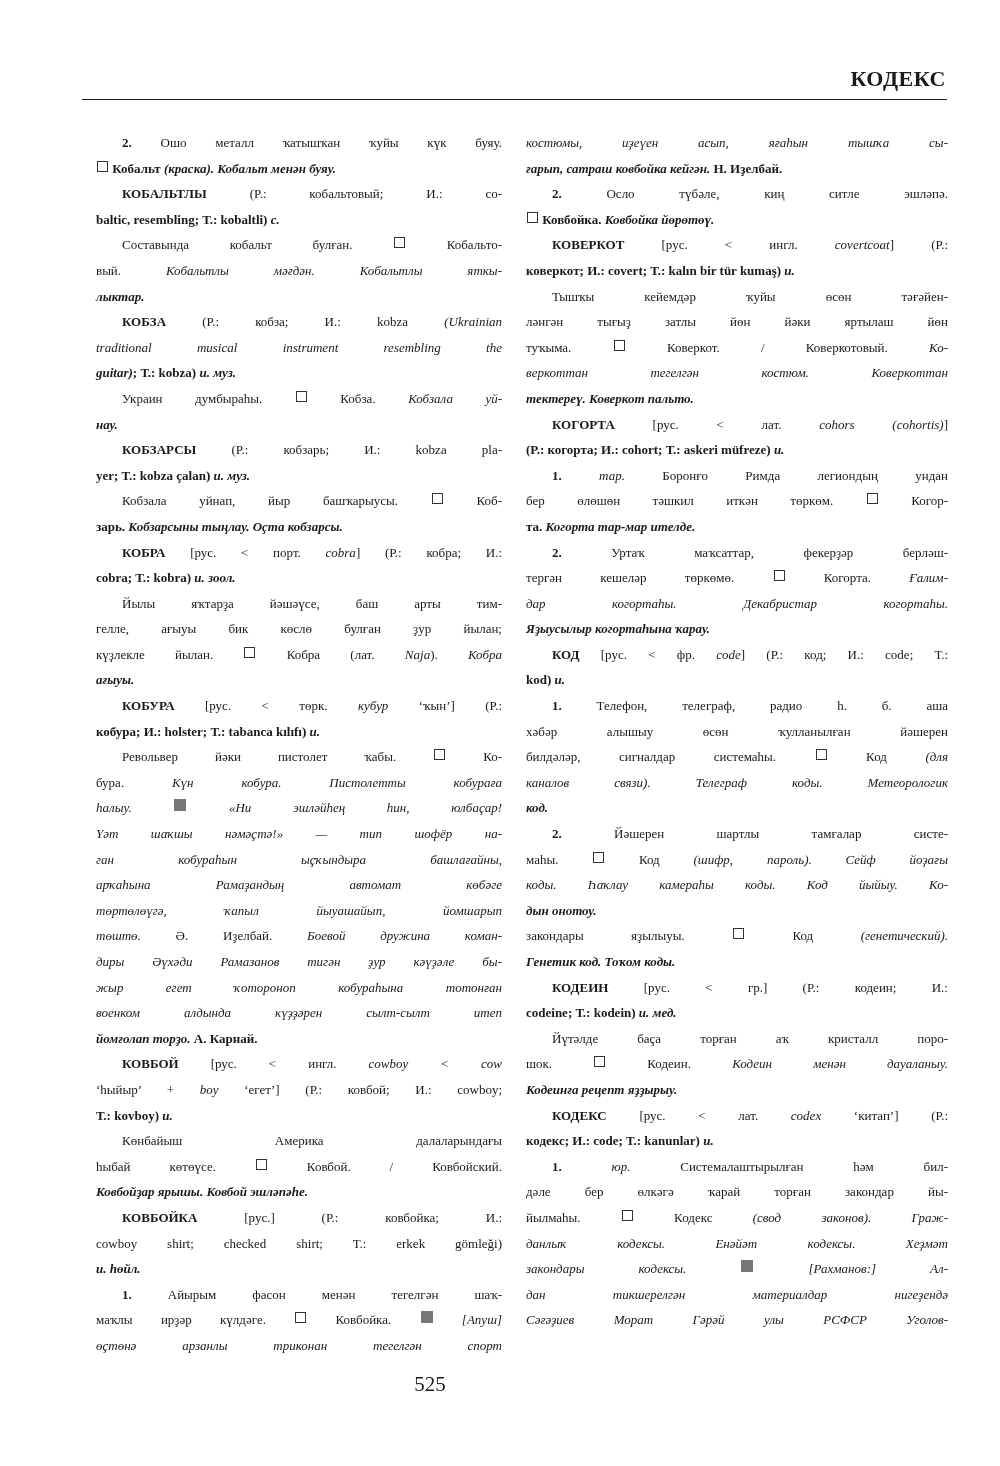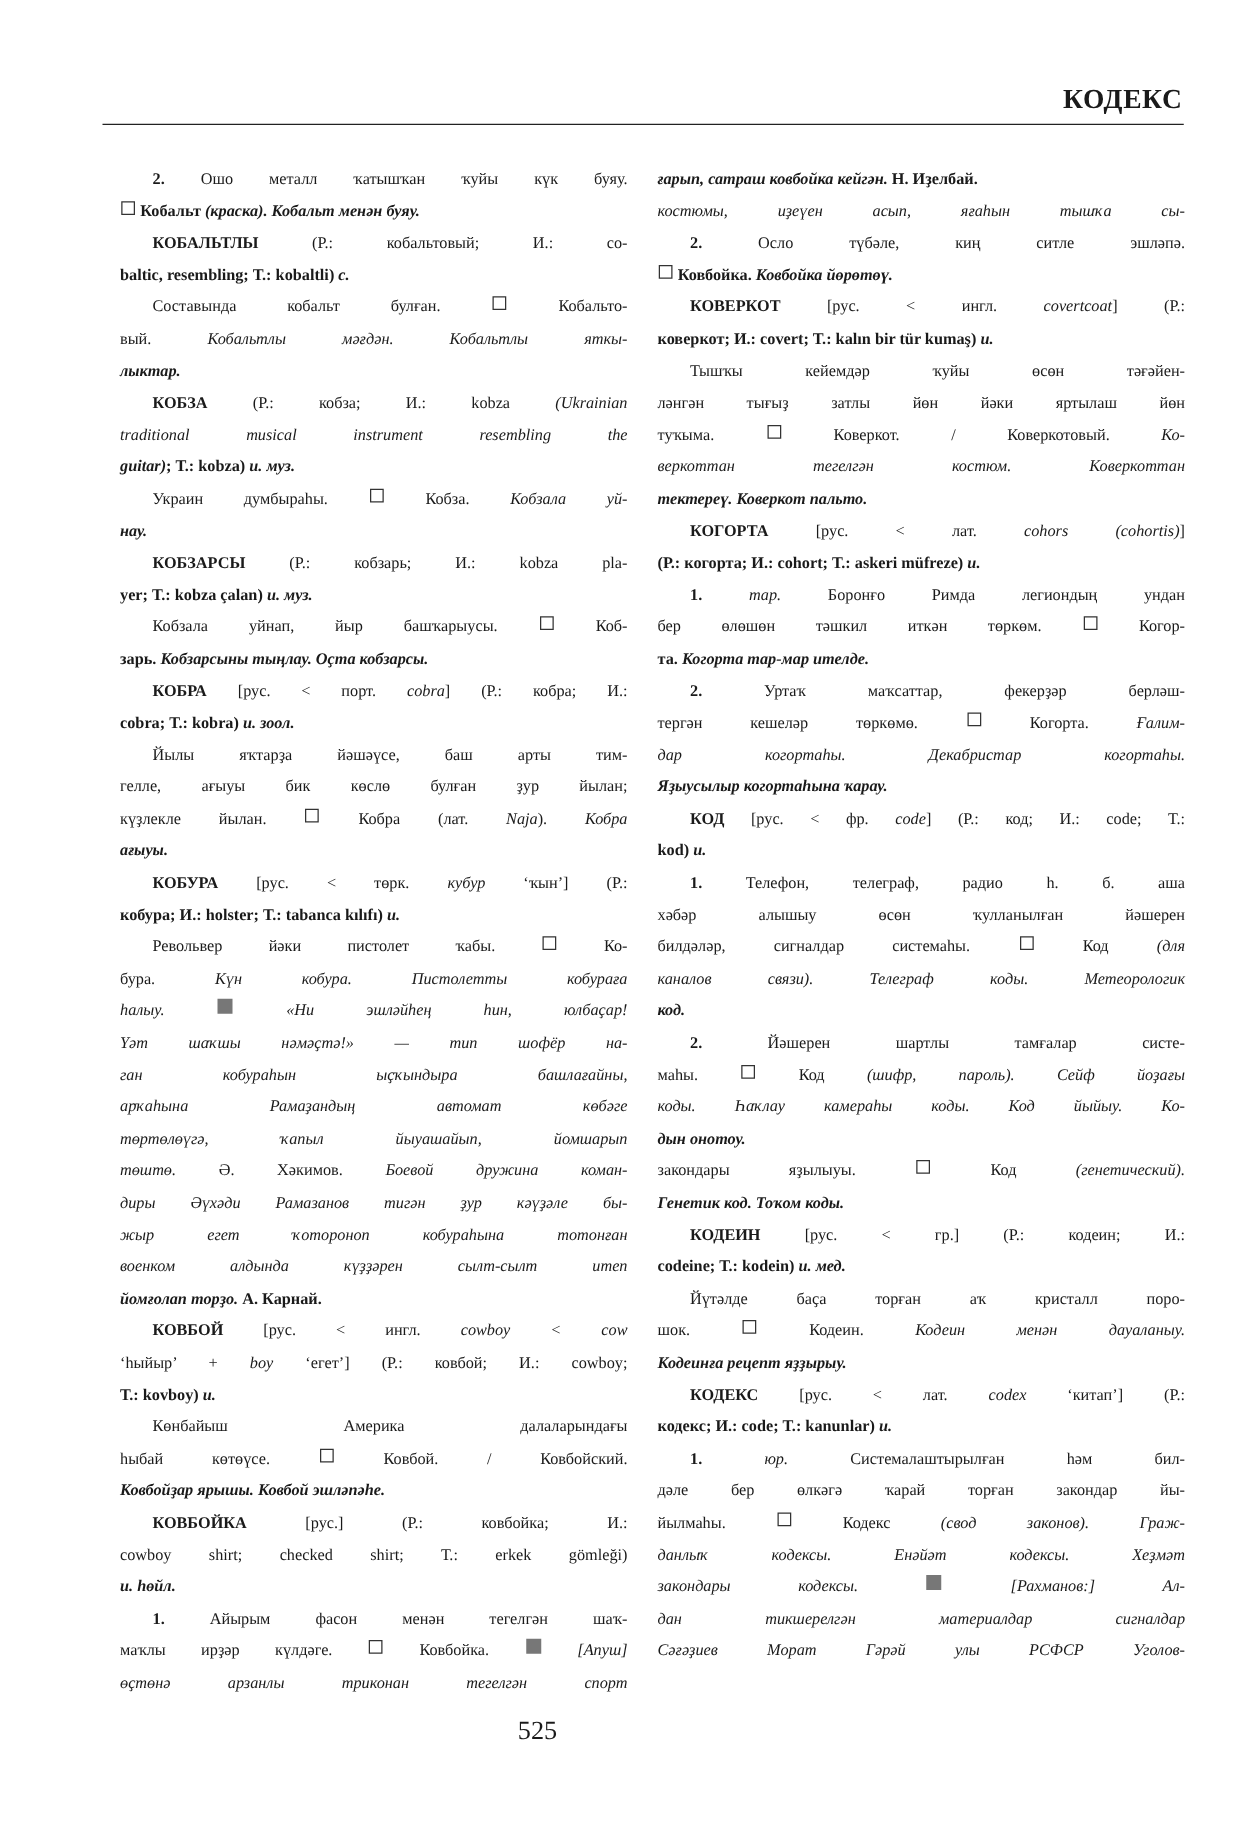--- a/index.html
+++ b/index.html
@@ -50,41 +50,41 @@
     <div class="line last"><span class="seg-i">ағыуы.</span></div>
     <div class="line indent"><span class="seg-b">КОБУРА</span><span> [рус. &lt; төрк. </span><span class="seg-i">кубур</span><span> ‘ҡын’] (Р.:</span></div>
     <div class="line last"><span>кобура; И.: holster; Т.: tabanca kılıfı) </span><span class="seg-i">и.</span></div>
     <div class="line indent"><span>Револьвер йәки пистолет ҡабы. </span><span class="box"></span><span> Ко-</span></div>
     <div class="line"><span>бура. </span><span class="seg-i">Күн кобура. Пистолетты кобураға</span></div>
     <div class="line"><span class="seg-i">һалыу.</span><span>  </span><span class="sq"></span><span>  </span><span class="seg-i">«Ни эшләйһең һин, юлбаҫар!</span></div>
     <div class="line"><span class="seg-i">Үәт шаҡшы нәмәҫтә!» — тип шофёр на-</span></div>
     <div class="line"><span class="seg-i">ган кобураһын ыҫҡындыра башлағайны,</span></div>
     <div class="line"><span class="seg-i">арҡаһына Рамаҙандың автомат көбәге</span></div>
     <div class="line"><span class="seg-i">төртөлөүгә, ҡапыл йыуашайып, йомшарып</span></div>
-    <div class="line"><span class="seg-i">төштө.</span><span> Ә. Хәкимов. </span><span class="seg-i">Боевой дружина коман-</span></div>
+    <div class="line"><span class="seg-i">төштө.</span><span> Ә. Иҙелбай. </span><span class="seg-i">Боевой дружина коман-</span></div>
     <div class="line"><span class="seg-i">диры Әүхәди Рамазанов тигән ҙур кәүҙәле бы-</span></div>
     <div class="line"><span class="seg-i">жыр егет ҡотороноп кобураһына тотонған</span></div>
     <div class="line"><span class="seg-i">военком алдында күҙҙәрен сылт-сылт итеп</span></div>
     <div class="line last"><span class="seg-i">йомғолап торҙо.</span><span> А. Карнай.</span></div>
     <div class="line indent"><span class="seg-b">КОВБОЙ</span><span> [рус. &lt; ингл. </span><span class="seg-i">cowboy &lt; cow</span></div>
     <div class="line"><span>‘һыйыр’ + </span><span class="seg-i">boy</span><span> ‘егет’] (Р.: ковбой; И.: cowboy;</span></div>
     <div class="line last"><span>Т.: kovboy) </span><span class="seg-i">и.</span></div>
     <div class="line indent"><span>Көнбайыш Америка далаларындағы</span></div>
     <div class="line"><span>һыбай көтөүсе. </span><span class="box"></span><span> Ковбой. / Ковбойский.</span></div>
     <div class="line last"><span class="seg-i">Ковбойҙар ярышы. Ковбой эшләпәһе.</span></div>
     <div class="line indent"><span class="seg-b">КОВБОЙКА</span><span> [рус.] (Р.: ковбойка; И.:</span></div>
     <div class="line"><span>cowboy shirt; checked shirt; Т.: erkek gömleği)</span></div>
     <div class="line last"><span class="seg-i">и. һөйл.</span></div>
     <div class="line indent"><span class="seg-b">1.</span><span> Айырым фасон менән тегелгән шаҡ-</span></div>
     <div class="line"><span>маҡлы ирҙәр күлдәге. </span><span class="box"></span><span> Ковбойка. </span><span class="sq"></span><span> </span><span class="seg-i">[Апуш]</span></div>
     <div class="line"><span class="seg-i">өҫтөнә арзанлы триконан тегелгән спорт</span></div>
   </div>
 <div class="col col-right" id="col-1">
+    <div class="line"><span class="seg-i">костюмы, иҙеүен асып, яғаһын тышҡа сы-</span></div>
     <div class="line last"><span class="seg-i">ғарып, сатраш ковбойка кейгән.</span><span> Н. Иҙелбай.</span></div>
-    <div class="line"><span class="seg-i">костюмы, иҙеүен асып, яғаһын тышҡа сы-</span></div>
     <div class="line indent"><span class="seg-b">2.</span><span> Осло түбәле, киң ситле эшләпә.</span></div>
     <div class="line last"><span class="box"></span><span> Ковбойка. </span><span class="seg-i">Ковбойка йөрөтөү.</span></div>
     <div class="line indent"><span class="seg-b">КОВЕРКОТ</span><span> [рус. &lt; ингл. </span><span class="seg-i">covertcoat</span><span>] (Р.:</span></div>
     <div class="line last"><span>коверкот; И.: covert; Т.: kalın bir tür kumaş) </span><span class="seg-i">и.</span></div>
     <div class="line indent"><span>Тышҡы кейемдәр ҡуйы өсөн тәғәйен-</span></div>
     <div class="line"><span>ләнгән тығыҙ затлы йөн йәки яртылаш йөн</span></div>
     <div class="line"><span>туҡыма. </span><span class="box"></span><span> Коверкот. / Коверкотовый. </span><span class="seg-i">Ко-</span></div>
     <div class="line"><span class="seg-i">веркоттан тегелгән костюм. Коверкоттан</span></div>
     <div class="line last"><span class="seg-i">тектереү. Коверкот пальто.</span></div>
     <div class="line indent"><span class="seg-b">КОГОРТА</span><span> [рус. &lt; лат. </span><span class="seg-i">cohors (cohortis)</span><span>]</span></div>
@@ -114,17 +114,17 @@
     <div class="line indent"><span>Йүтәлде баҫа торған аҡ кристалл поро-</span></div>
     <div class="line"><span>шок. </span><span class="box"></span><span> Кодеин. </span><span class="seg-i">Кодеин менән дауаланыу.</span></div>
     <div class="line last"><span class="seg-i">Кодеинға рецепт яҙҙырыу.</span></div>
     <div class="line indent"><span class="seg-b">КОДЕКС</span><span> [рус. &lt; лат. </span><span class="seg-i">codex</span><span> ‘китап’] (Р.:</span></div>
     <div class="line last"><span>кодекс; И.: code; Т.: kanunlar) </span><span class="seg-i">и.</span></div>
     <div class="line indent"><span class="seg-b">1.</span><span> </span><span class="seg-i">юр.</span><span> Системалаштырылған һәм бил-</span></div>
     <div class="line"><span>дәле бер өлкәгә ҡарай торған закондар йы-</span></div>
     <div class="line"><span>йылмаһы. </span><span class="box"></span><span> Кодекс </span><span class="seg-i">(свод законов). Граж-</span></div>
     <div class="line"><span class="seg-i">данлыҡ кодексы. Енәйәт кодексы. Хеҙмәт</span></div>
     <div class="line"><span class="seg-i">закондары кодексы.</span><span>  </span><span class="sq"></span><span>  </span><span class="seg-i">[Рахманов:] Ал-</span></div>
-    <div class="line"><span class="seg-i">дан тикшерелгән материалдар сигналдар</span></div>
+    <div class="line"><span class="seg-i">дан тикшерелгән материалдар нигеҙендә</span></div>
     <div class="line"><span class="seg-i">Сәғәҙиев Морат Гәрәй улы РСФСР Уголов-</span></div>
   </div>
 
 <div class="page-number">525</div>
 
 </body></html>

